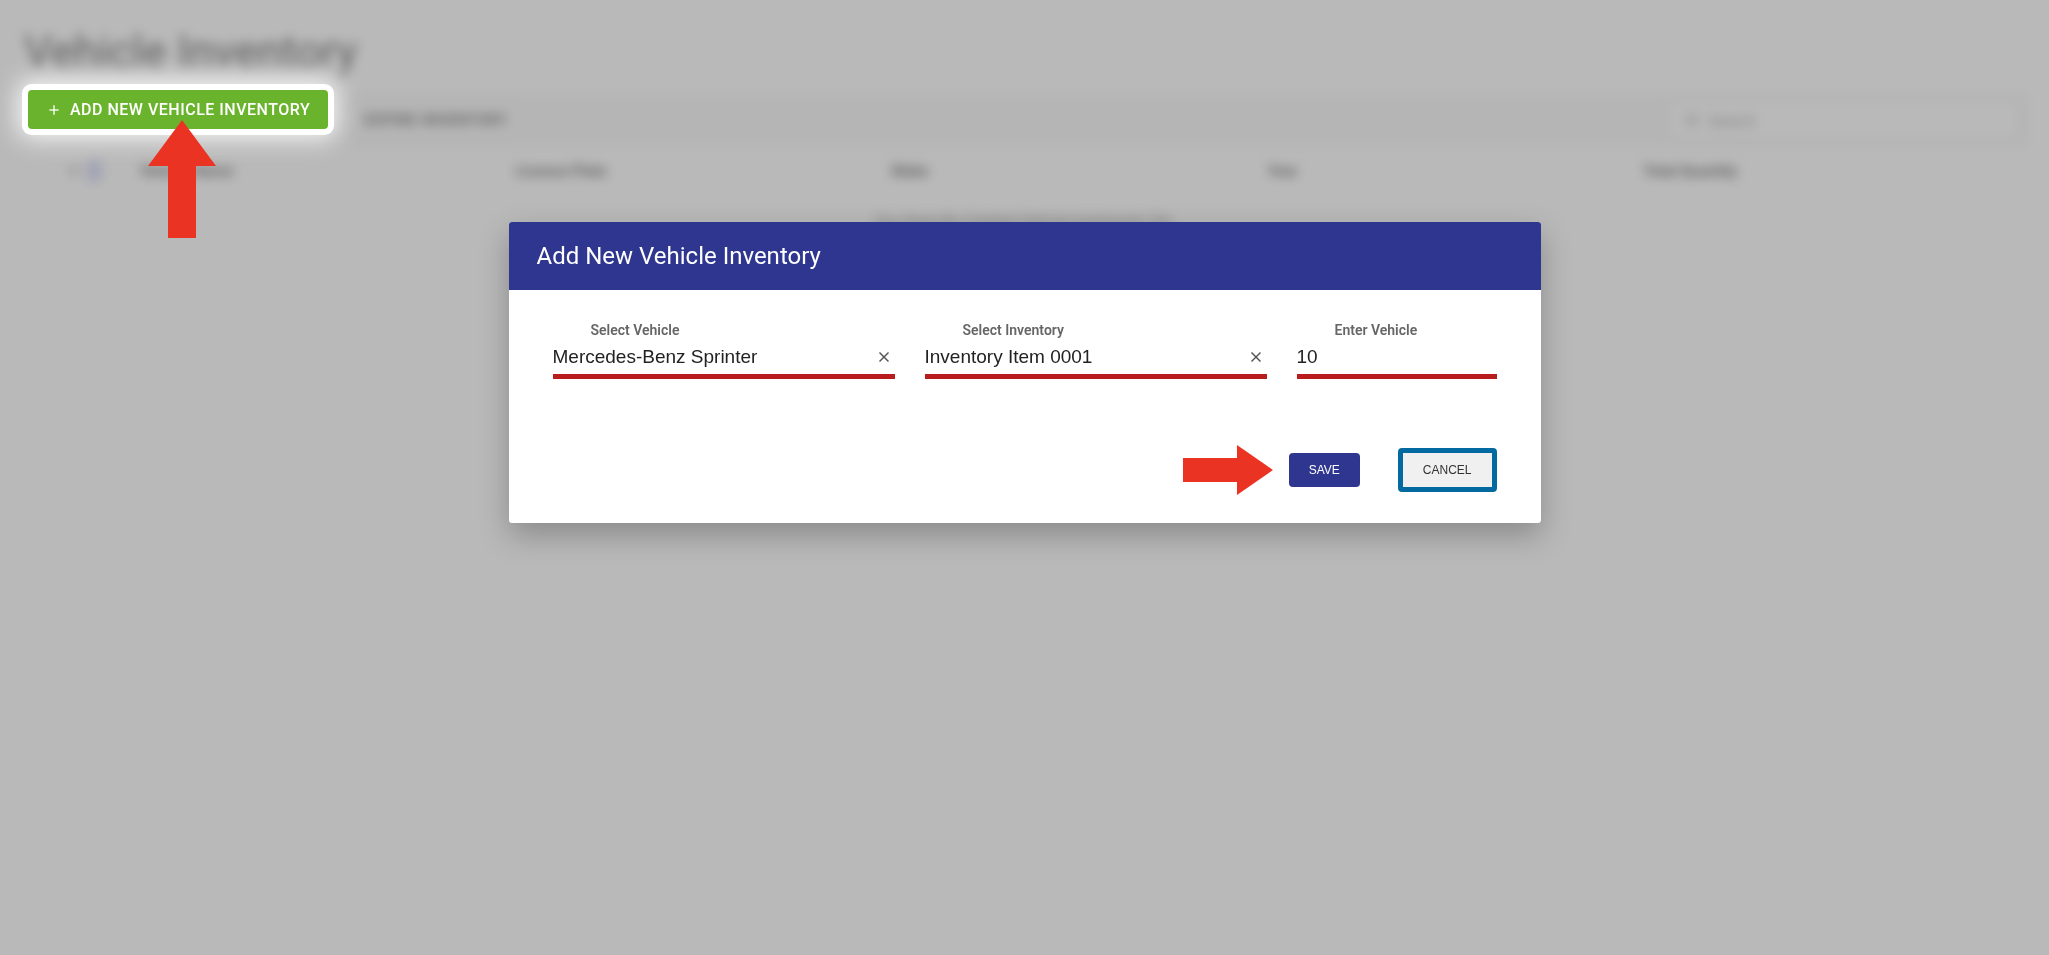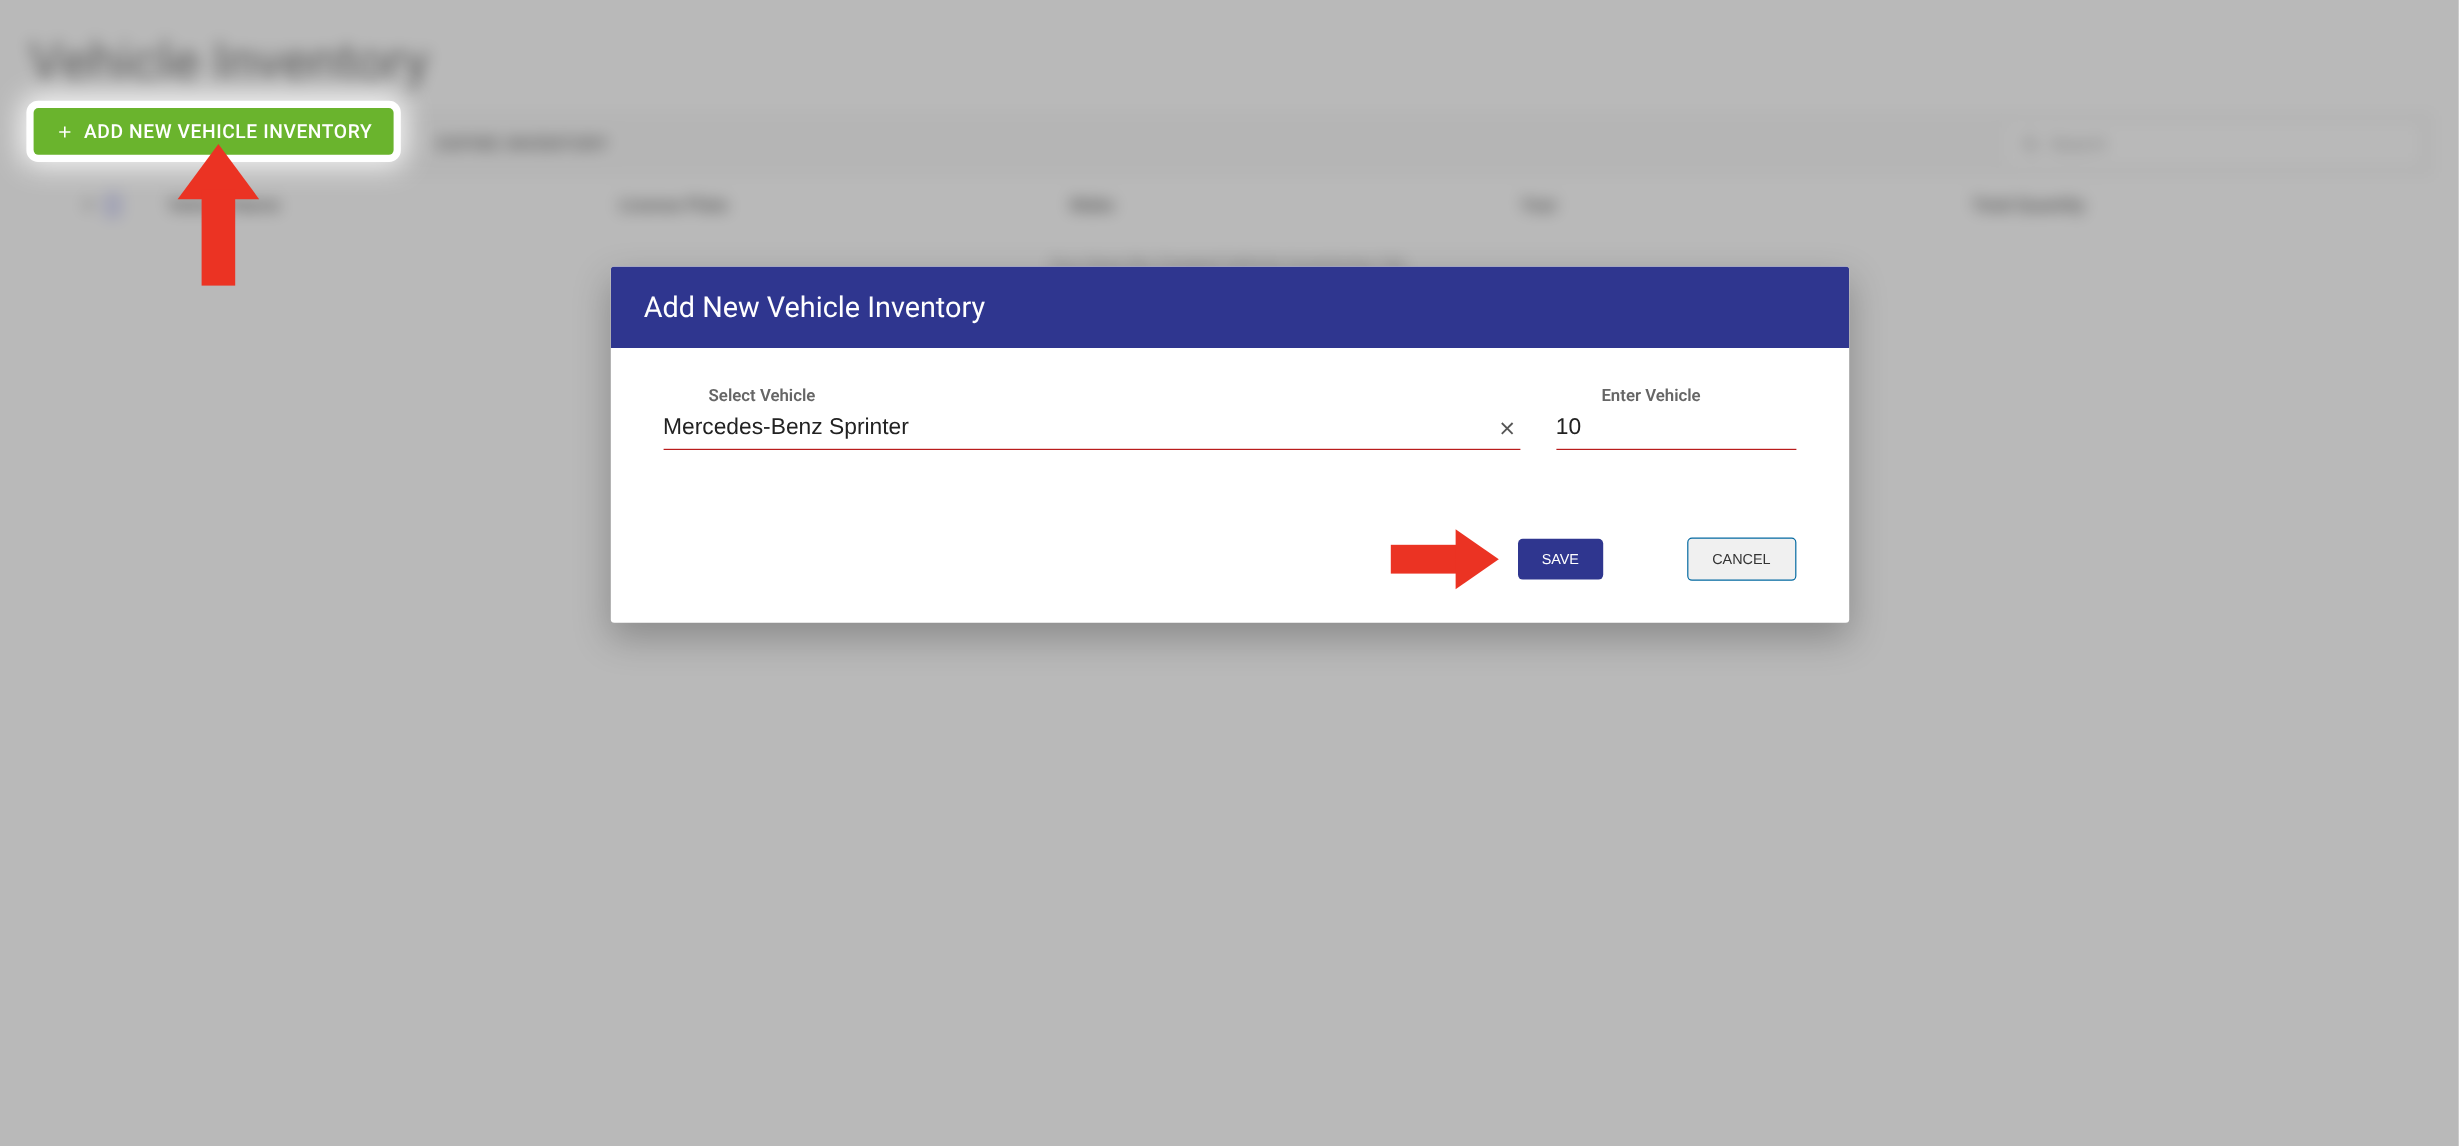--- a/index.html
+++ b/index.html
@@ -87,21 +87,21 @@
     padding: 32px 44px 10px 44px;
     display: flex; gap: 30px; align-items: flex-start;
   }
   .field { flex: 1; }
   .field.qty { flex: 0 0 200px; }
   .field-label {
     font-size: 14px; font-weight: 600; color: #666; margin-bottom: 4px; margin-left: 38px;
   }
   .field-ctrl {
     display: flex; align-items: center;
-    border-bottom: 1px solid #b91c1c; padding: 4px 0 6px 0;
+    border-bottom: 5px solid #b91c1c; padding: 4px 0 6px 0;
   }
   .field-input {
     border: none; outline: none; font-size: 19px; color: #222;
     background: transparent; width: 100%;
   }
   .clear-x {
     width: 22px; height: 22px; flex: 0 0 22px; cursor: pointer;
     display: flex; align-items: center; justify-content: center;
     color: #555;
   }
@@ -110,21 +110,21 @@
   .modal-actions {
     display: flex; justify-content: flex-end; gap: 38px;
     padding: 58px 44px 30px 44px;
     align-items: center;
   }
   .btn {
     font-size: 12px; padding: 10px 20px; border-radius: 4px;
     border: none; cursor: pointer;
   }
   .btn-save { background: #2f368f; color: #fff; }
-  .btn-cancel { background: #f0f0f0; color: #333; border: 1px solid #0369a1; margin-left: 32px; }
+  .btn-cancel { background: #f0f0f0; color: #333; border: 5px solid #0369a1; }
 
   
   .arrow2 {
     width: 90px; height: 46px; position: relative; pointer-events: none;
     margin-right: -22px;
   }
   .arrow2 .shaft {
     position: absolute; left: 0; top: 11px; width: 56px; height: 24px; background: #eb3323;
   }
   .arrow2 .head {
@@ -197,20 +197,32 @@
         <input class="field-input" value="Mercedes-Benz Sprinter" style="">
         <span class="clear-x">
           <svg viewBox="0 0 24 24" fill="none" stroke="#555" stroke-width="2">
               <line x1="18" y1="6" x2="6" y2="18"></line>
               <line x1="6" y1="6" x2="18" y2="18"></line>
             </svg>
         </span>
       </div>
     </div>
 
+    <div class="field">
+      <div class="field-label">Select Inventory</div>
+      <div class="field-ctrl">
+        <input class="field-input" value="Inventory Item 0001" style="">
+        <span class="clear-x">
+          <svg viewBox="0 0 24 24" fill="none" stroke="#555" stroke-width="2">
+              <line x1="18" y1="6" x2="6" y2="18"></line>
+              <line x1="6" y1="6" x2="18" y2="18"></line>
+            </svg>
+        </span>
+      </div>
+    </div>
 
     <div class="field qty">
       <div class="field-label">Enter Vehicle</div>
       <div class="field-ctrl">
         <input class="field-input" value="10" style="">
       </div>
     </div>
   </div>
 
   <div class="modal-actions">

